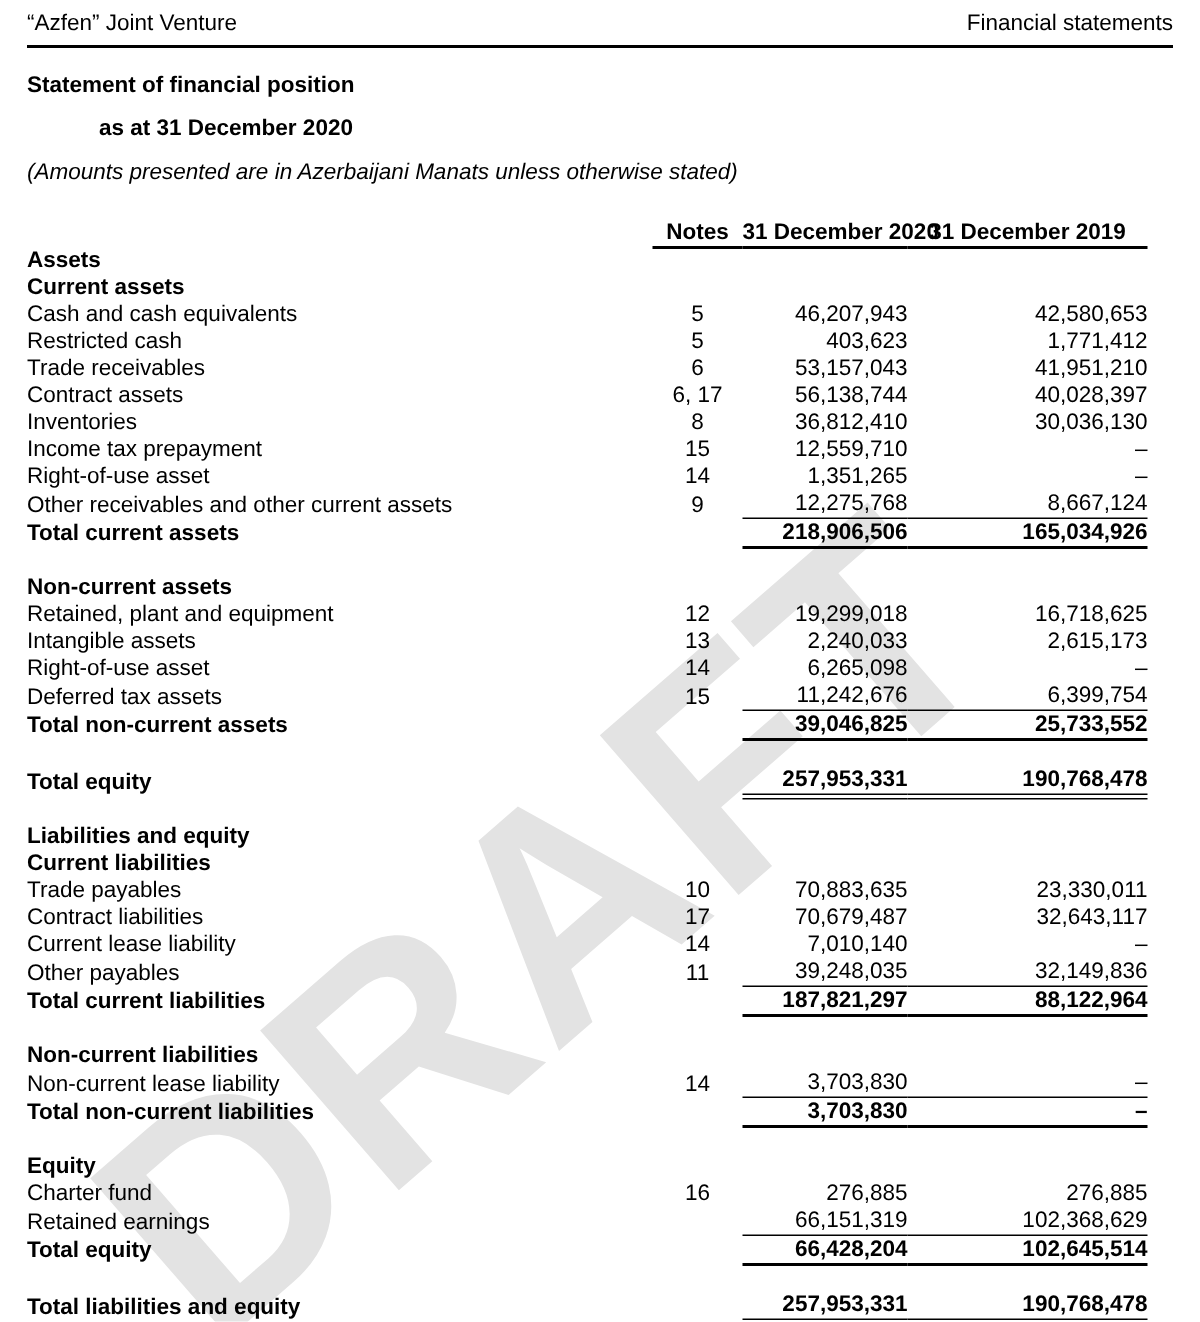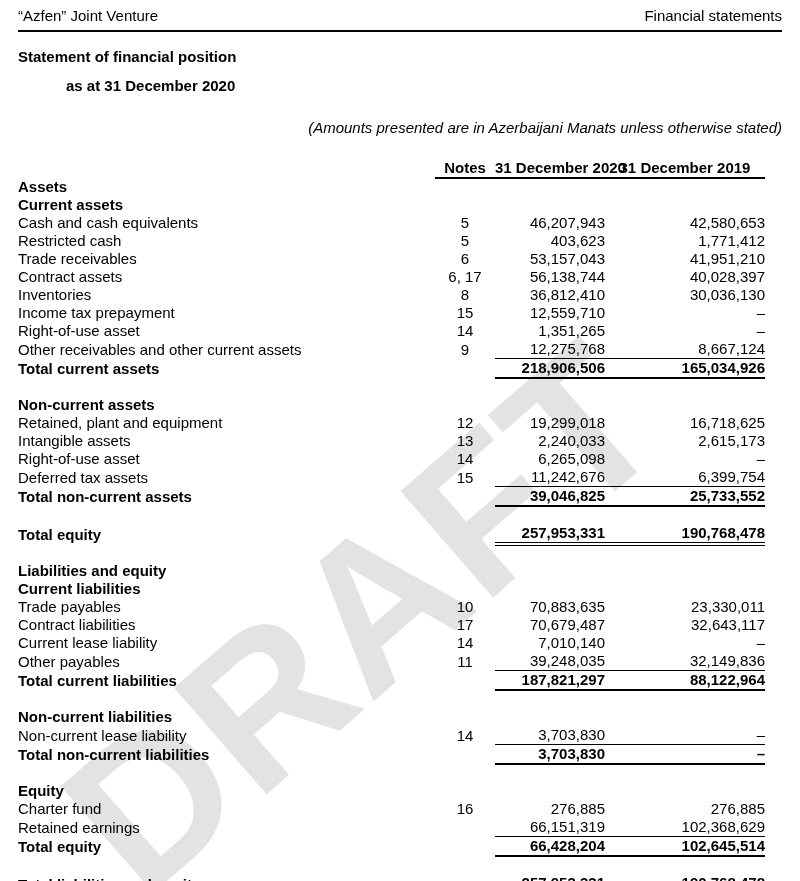--- a/index.html
+++ b/index.html
@@ -45,21 +45,21 @@
   .page-header {
     display: flex;
     justify-content: space-between;
     align-items: flex-start;
     padding-bottom: 6px;
     border-bottom: 2px solid #000;
     line-height: 16px;
   }
   .doc-title   { margin-top: 16px; font-weight: bold; line-height: 18px; }
   .doc-subtitle{ margin-top: 11px; font-weight: bold; line-height: 18px; margin-left: 48px; }
-  .doc-note    { margin-top: 24px; font-style: italic; line-height: 18px; text-align: right; }
+  .doc-note    { margin-top: 11px; font-style: italic; line-height: 18px; }
 
   table.fin {
     border-collapse: collapse;
     width: calc(100% - 17px);
     margin-top: 22px;
     table-layout: fixed;
   }
   table.fin tr { height: 18px; }
   table.fin th, table.fin td {
     padding: 0;

